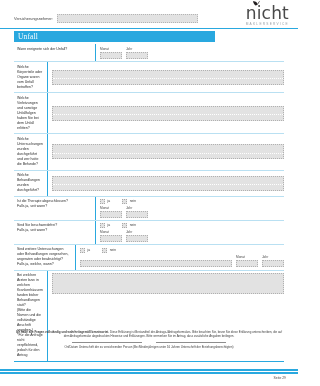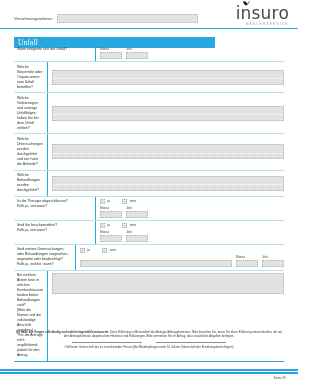--- a/index.html
+++ b/index.html
@@ -32,21 +32,21 @@
   
   .vn-row{position:absolute;left:14px;top:14px;right:100px;display:flex;align-items:center;gap:4px;}
   .vn-label{font-size:3.9px;color:#3b3b3b;white-space:nowrap;}
   .vn-field{flex:1;height:7px;background:#e2e2e2;border:.4px dotted #b4b4b4;}
 
   
   .sec-bar{
     position:absolute;left:14px;top:31px;width:201px;height:11px;
     background:#29a8df;color:#ffffff;
     font-size:7.4px;line-height:11px;padding-left:4px;box-sizing:border-box;
-    font-family:"Liberation Serif", serif;letter-spacing:.2px;margin-top:6px;
+    font-family:"Liberation Serif", serif;letter-spacing:.2px;
   }
 
   
   .grid{position:absolute;left:14px;top:44px;width:270px;}
   .row{display:flex;border-top:1.1px solid #b9e0f2;position:relative;}
   .row.first{border-top:none;}
   .row .q{
     width:81px;box-sizing:border-box;
     padding:2.6px 4px 2.6px 3px;
     font-size:3.55px;line-height:5.0px;color:#2d2d2d;
@@ -101,21 +101,21 @@
 </head>
 <body>
 
 <div class="page">
 
   <div class="logo-block">
     <div class="logo-word" style="position:relative;">
       <svg class="logo-bird" viewBox="0 0 20 16">
         <path d="M2 2 C7 1 11 4 13 8 C14 4 16 2 18 1 C16 5 14 9 10 11 C7 12 4 9 2 2 Z" fill="#231f20"></path>
       </svg>
-      <span>insuro</span>
+      <span>nicht</span>
     </div>
     <div class="logo-sub">MAKLERSERVICE</div>
   </div>
 
   <div class="top-rule"></div>
 
   <div class="vn-row">
     <span class="vn-label">Versicherungsnehmer:</span>
     <span class="vn-field"></span>
   </div>

